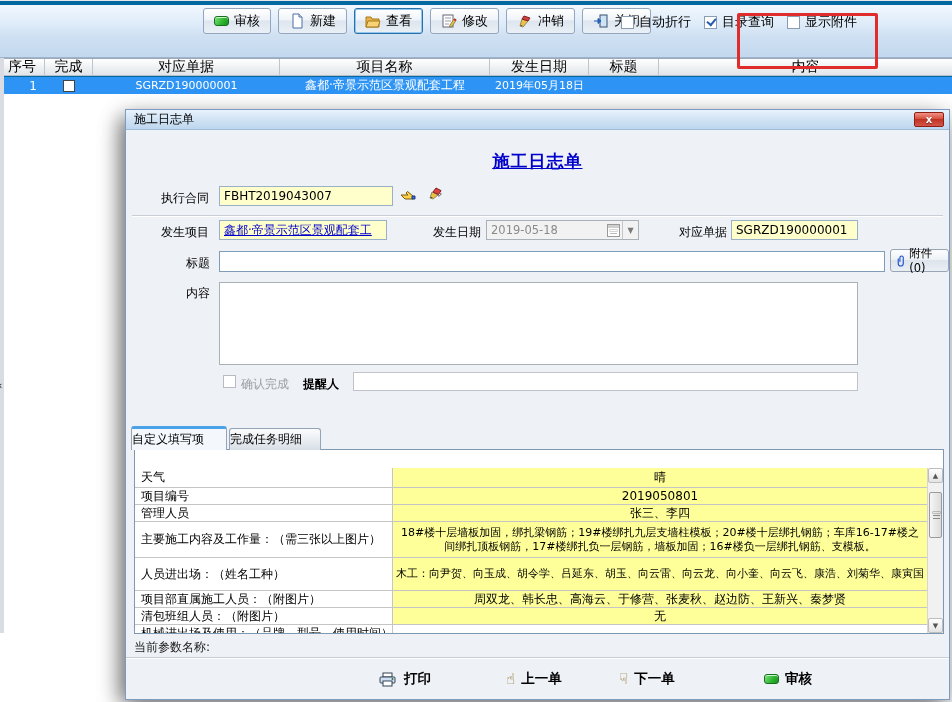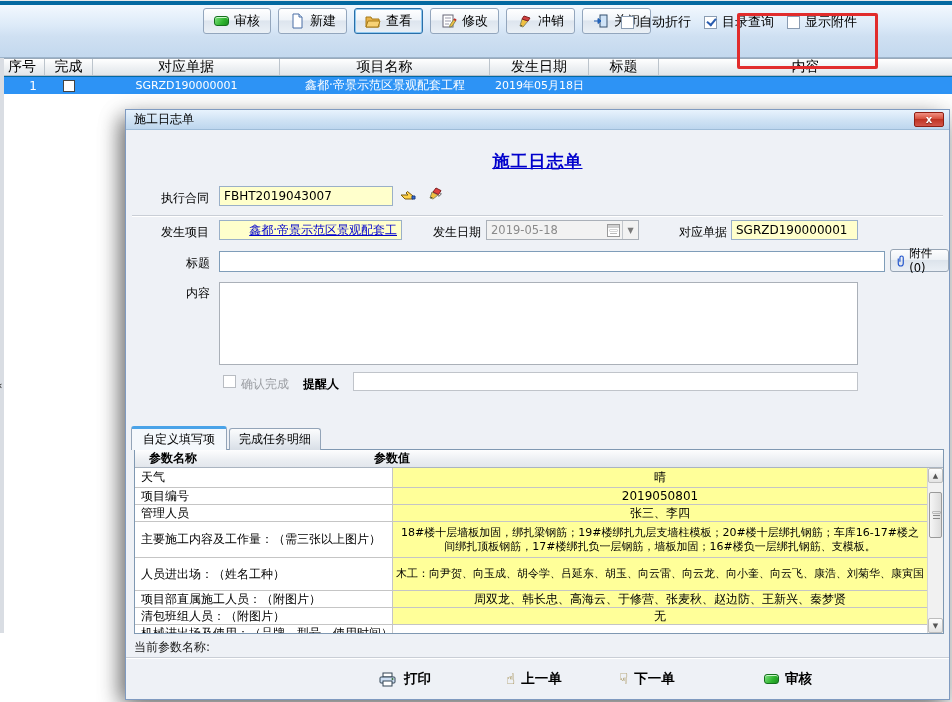--- a/index.html
+++ b/index.html
@@ -102,21 +102,21 @@
     background:linear-gradient(#fcfdfe,#eef2f6 45%,#dde4ec 50%,#eaeff5);
     border:1px solid #97a5b5; border-radius:3px; font-size:11.5px;
   }
   textarea.content-area {
     position:absolute; background:#fff; border:1px solid #aab0b8; resize:none;
     font-family:"DejaVu Sans", sans-serif; font-size:12px; padding:3px;
   }
   .gray-label { color:#9a9da2; }
   
   .tab {
-    position:absolute; display:flex; align-items:center; justify-content:center; font-size:12px;
+    position:absolute; display:flex; align-items:center; justify-content:flex-start; font-size:12px;
     border:1px solid #93a4b8; border-bottom:none; border-radius:3px 3px 0 0;
   }
   .tab.active { background:#f4f8fc; border-top:3px solid #4aa3e8; z-index:3; }
   .tab.inactive { background:linear-gradient(#fbfcfd,#e3e8ee 70%,#d8dee6); z-index:2; }
   
   .pgrid { position:absolute; border:1px solid #7f98b2; background:#fff; overflow:hidden; }
   .pg-header {
     height:18px; display:flex; align-items:center; font-weight:bold;
     background:linear-gradient(#fdfdfe,#ebeef2 60%,#e2e6ec); border-bottom:1px solid #aab4c0;
   }
@@ -261,21 +261,21 @@
             <path d="M4 15l2-6 6 3-5 4z" fill="#f0c040" stroke="#886"></path>
             <path d="M7 9l3-4 5 2.6-2.5 4z" fill="#e04040" stroke="#802020"></path>
             <path d="M4 15l1.4-1 1.6.8z" fill="#222"></path>
             <path d="M12 13c2 0 3-1 3-3" stroke="#555" fill="none"></path>
           </svg>
       </span>
 
       <div class="groove" style="top:85px;"></div>
 
       <span class="flabel" style="left:35px; top:94px;">发生项目</span>
-      <div class="ffield link-field" style="left:93px; top:90px; width:183px;justify-content:flex-end;">
+      <div class="ffield link-field" style="left:93px; top:90px; width:168px;">
         <span>鑫都·帝景示范区景观配套工</span>
       </div>
       <span class="flabel" style="left:307px; top:94px;">发生日期</span>
       <div class="date-combo" style="left:360px; top:90px; width:153px;">
         <span class="dval">2019-05-18</span>
         <span class="cal-icon"></span>
         <span class="drop-zone">▼</span>
       </div>
       <span class="flabel" style="left:553px; top:94px;">对应单据</span>
       <input class="ffield" style="left: 605px; top: 90px; width: 127px;" value="SGRZD190000001">
@@ -298,24 +298,20 @@
       <input class="ffield white" style="left: 227px; top: 242px; width: 505px; height: 19px; border-color: rgb(192, 196, 202);" value="">
 
       <div class="tab active" style="left:5px; top:296px; width:96px; height:24px;">
         <span>自定义填写项</span>
       </div>
       <div class="tab inactive" style="left:103px; top:298px; width:92px; height:22px;">
         <span>完成任务明细</span>
       </div>
 
       <div class="pgrid" style="left:8px; top:319px; width:810px; height:185px;">
-        <div class="pg-header">
-          <span class="pg-h1">参数名称</span>
-          <span class="pg-h2">参数值</span>
-        </div>
         <div class="pg-rows">
           <div class="prow ph16">
             <div class="pcell-name">天气</div>
             <div class="pcell-val">晴</div>
           </div>
           <div class="prow ph17">
             <div class="pcell-name">项目编号</div>
             <div class="pcell-val">2019050801</div>
           </div>
           <div class="prow ph17">

